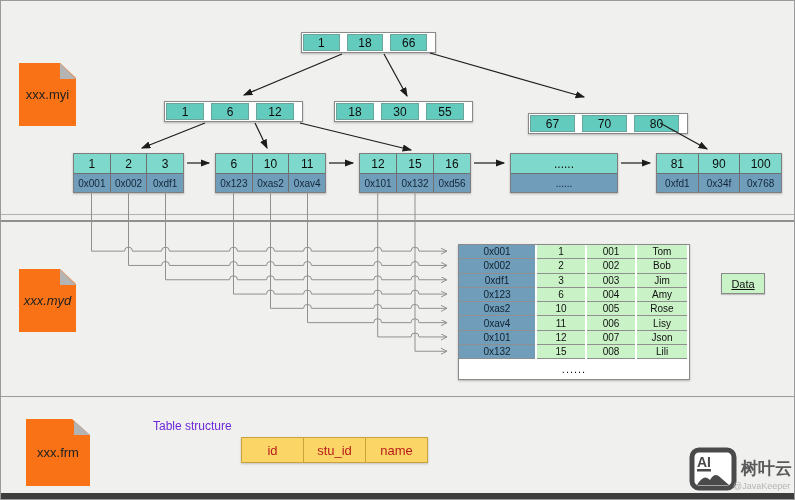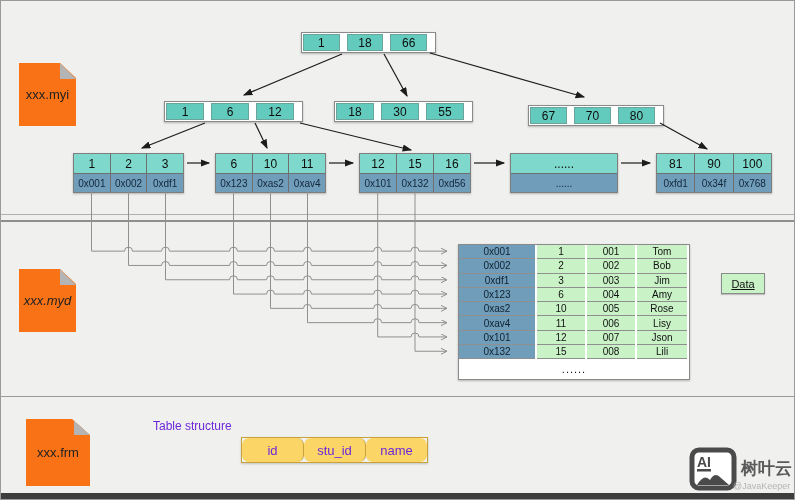--- a/index.html
+++ b/index.html
@@ -48,21 +48,21 @@
   #ellipsis-row{height:20px;background:#fff;display:flex;align-items:center;justify-content:center;
         font-size:11px;letter-spacing:1px;color:#111;}
   #data-label{position:absolute;left:720px;top:272px;width:42px;height:19px;background:#c9f2c6;border:1px solid #8a8a8a;
         display:flex;align-items:center;justify-content:center;font-size:11px;color:#111;box-shadow:0 1px 1px rgba(0,0,0,.2);text-decoration:underline;}
 
   
   #ts-label{position:absolute;left:152px;top:418px;font-size:12px;color:#6d28d9;}
   #frm-table{position:absolute;left:240px;top:436px;width:187px;height:26px;display:flex;border:1px solid #c9a23c;
         box-shadow:0 1px 2px rgba(0,0,0,.2);box-sizing:border-box;}
   #frm-table .ycell{flex:1;background:#fbd666;border-right:1px solid #c9a23c;display:flex;align-items:center;
-        justify-content:center;font-size:13px;color:#6d28d9;border-radius:7px;}
+        justify-content:center;font-size:13px;color:#b91c1c;}
   #frm-table .ycell:last-child{border-right:none;}
 
   
   #watermark{position:absolute;left:688px;top:446px;width:104px;height:46px;}
   #wm-icon{position:absolute;left:0;top:0;}
   #wm-brand{position:absolute;left:52px;top:10px;font-size:17px;font-weight:bold;color:#5a5a5a;}
   #wm-handle{position:absolute;left:44px;top:34px;font-size:9px;color:#b5b5b5;}
 </style>
 </head>
 <body>
@@ -103,21 +103,21 @@
       <div class="ngap"></div>
     </div>
   <div class="bnode" style="left:333px;top:100px;width:139px;">
       <div class="ncell">18</div>
       <div class="ngap"></div>
       <div class="ncell">30</div>
       <div class="ngap"></div>
       <div class="ncell">55</div>
       <div class="ngap"></div>
     </div>
-  <div class="bnode" style="left:527px;top:104px;width:136px;">
+  <div class="bnode" style="left:527px;top:112px;width:160px;">
       <div class="ncell">67</div>
       <div class="ngap"></div>
       <div class="ncell">70</div>
       <div class="ngap"></div>
       <div class="ncell">80</div>
       <div class="ngap"></div>
     </div>
 
   <div class="leaf" style="left:72px; top:152px;width:111px;">
       <div class="krow">
@@ -156,21 +156,21 @@
       </div>
     </div>
   <div class="leaf" style="left:509px;top:152px;width:108px;">
       <div class="krow">
         <div class="kcell">......</div>
       </div>
       <div class="arow">
         <div class="acell">......</div>
       </div>
     </div>
-  <div class="leaf" style="left:655px;top:152px;width:116px;">
+  <div class="leaf" style="left:655px;top:152px;width:126px;">
       <div class="krow">
         <div class="kcell">81</div>
         <div class="kcell">90</div>
         <div class="kcell">100</div>
       </div>
       <div class="arow">
         <div class="acell">0xfd1</div>
         <div class="acell">0x34f</div>
         <div class="acell">0x768</div>
       </div>

